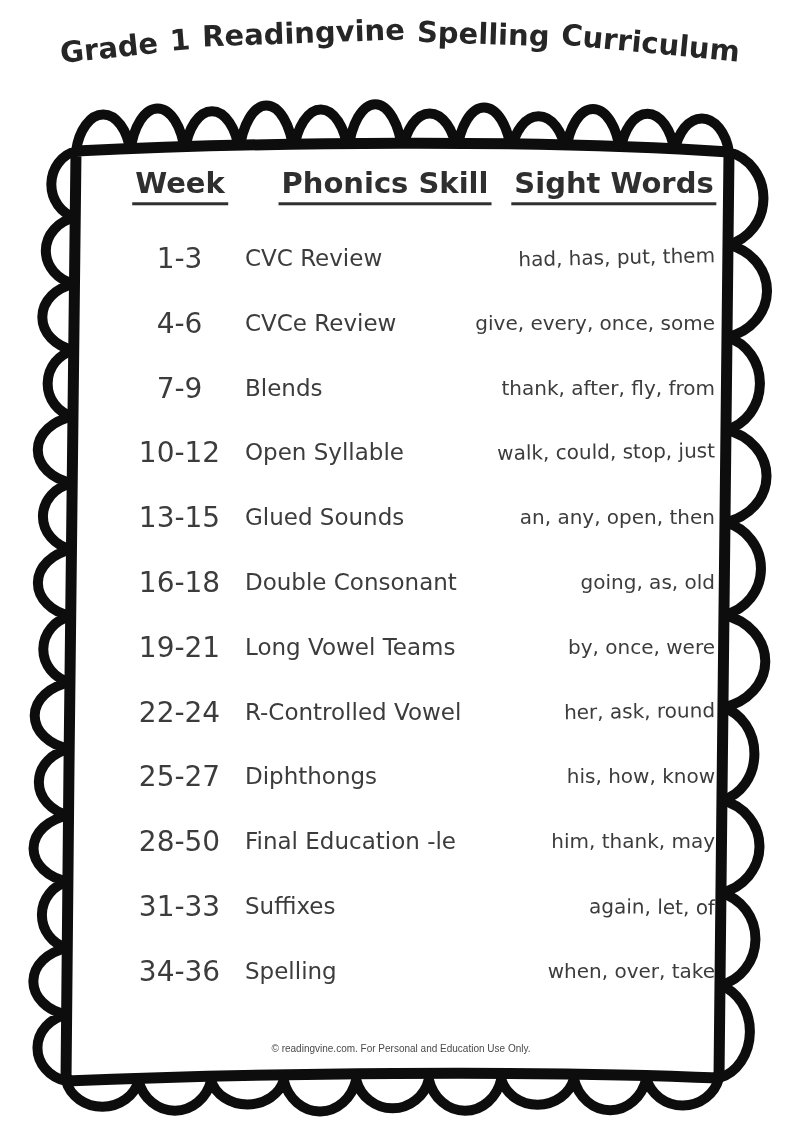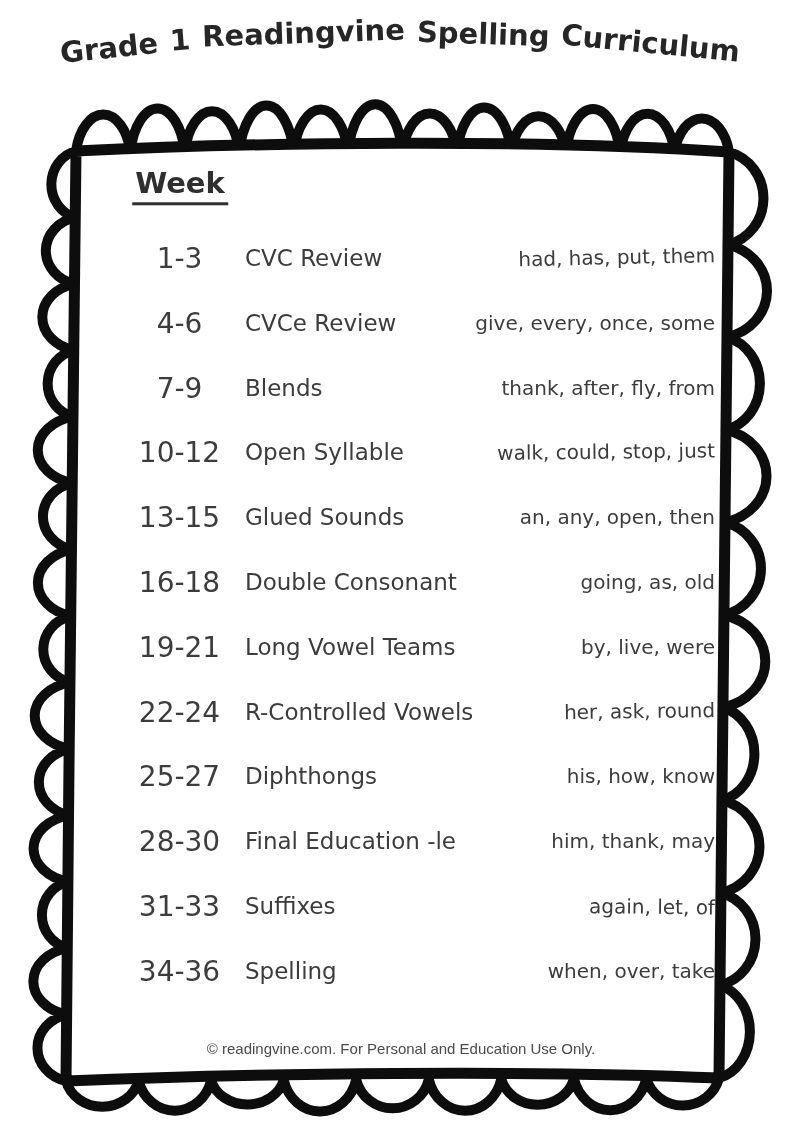--- a/index.html
+++ b/index.html
@@ -42,21 +42,21 @@
   .week{left:90px;width:155px;text-align:center;font-size:28px}
   .skill{left:233px;width:280px;text-align:left;font-size:23px}
   .sight{right:97px;width:280px;text-align:right;font-size:20px}
   .row:nth-child(1) .sight{transform:translateY(-50%) rotate(-1.2deg)}
   .row:nth-child(4) .sight{transform:translateY(-50%) rotate(-0.7deg)}
   .row:nth-child(8) .sight{transform:translateY(-50%) rotate(-0.8deg)}
   .row:nth-child(11) .sight{transform:translateY(-50%) rotate(0.6deg)}
 
   .footer{
     position:absolute;left:389px;top:1048px;transform:translate(-50%,-50%);
-    font-family:"Liberation Sans",sans-serif;font-size:15px;
+    font-family:"Liberation Sans",sans-serif;font-size:10px;
     color:var(--footer,#4a4a4a);white-space:nowrap;z-index:2;
   }
 </style>
 </head>
 <body>
 
 <svg id="frame" viewBox="0 0 800 1131" aria-hidden="true">
   <path class="scallops" d="M 76 151 A 28.0 48.0 0 0 1 130.4 151.1 A 28.0 56.0 0 0 1 184.8 151.2 A 28.0 52.0 0 0 1 239.3 151.3 A 28.0 60.0 0 0 1 293.7 151.3 A 28.0 55.0 0 0 1 348.1 151.4 A 28.0 62.0 0 0 1 402.5 151.5 A 28.0 50.0 0 0 1 456.9 151.6 A 28.0 58.0 0 0 1 511.3 151.7 A 28.0 46.0 0 0 1 565.8 151.8 A 28.0 56.0 0 0 1 620.2 151.8 A 28.0 50.0 0 0 1 674.6 151.9 A 28.0 44.0 0 0 1 729.0 152.0 M 729 152 A 46.0 47.7 0 0 1 728.0 244.6 A 52.0 47.7 0 0 1 727.0 337.2 A 44.0 47.7 0 0 1 726.0 429.8 A 54.0 47.7 0 0 1 725.0 522.4 A 48.0 47.7 0 0 1 724.0 615.0 A 55.0 47.7 0 0 1 723.0 707.6 A 42.0 47.7 0 0 1 722.0 800.2 A 50.0 47.7 0 0 1 721.0 892.8 A 46.0 47.7 0 0 1 720.0 985.4 A 40.0 47.7 0 0 1 719.0 1078.0 M 719 1078 A 37.4 36.0 0 0 1 646.4 1078.3 A 37.4 42.0 0 0 1 573.9 1078.7 A 37.4 34.0 0 0 1 501.3 1079.0 A 37.4 42.0 0 0 1 428.8 1079.3 A 37.4 38.0 0 0 1 356.2 1079.7 A 37.4 42.0 0 0 1 283.7 1080.0 A 37.4 32.0 0 0 1 211.1 1080.3 A 37.4 40.0 0 0 1 138.6 1080.7 A 37.4 34.0 0 0 1 66.0 1081.0 M 66 1081 A 38.0 34.2 0 0 1 66.7 1014.6 A 44.0 34.2 0 0 1 67.4 948.1 A 34.0 34.2 0 0 1 68.1 881.7 A 46.0 34.2 0 0 1 68.9 815.3 A 40.0 34.2 0 0 1 69.6 748.9 A 46.0 34.2 0 0 1 70.3 682.4 A 36.0 34.2 0 0 1 71.0 616.0 A 44.0 34.2 0 0 1 71.7 549.6 A 38.0 34.2 0 0 1 72.4 483.1 A 46.0 34.2 0 0 1 73.1 416.7 A 34.0 34.2 0 0 1 73.9 350.3 A 42.0 34.2 0 0 1 74.6 283.9 A 38.0 34.2 0 0 1 75.3 217.4 A 32.0 34.2 0 0 1 76.0 151.0"></path>
   <path class="panel" d="M 76 151 C 260 142 540 139 729 152 C 727 420 722 760 719 1078 C 530 1070 260 1073 66 1081 C 69 770 72 420 76 151 Z"></path>
 </svg>
@@ -64,20 +64,22 @@
 <div class="title">
     <span class="title-word w0">Grade</span>
     <span class="title-word w1">1</span>
     <span class="title-word w2">Readingvine</span>
     <span class="title-word w3">Spelling</span>
     <span class="title-word w4">Curriculum</span>
   </div>
 
 <div class="content">
   <span class="hdr" id="hdr-week">Week</span>
+  <span class="hdr" id="hdr-skill">Phonics Skill</span>
+  <span class="hdr" id="hdr-sight">Sight Words</span>
 
   <div id="rows">
       <div class="row" style="top: 258px;">
         <span class="week">1-3</span>
         <span class="skill">CVC Review</span>
         <span class="sight">had, has, put, them</span>
       </div>
       <div class="row" style="top: 322.8px;">
         <span class="week">4-6</span>
         <span class="skill">CVCe Review</span>
@@ -99,34 +101,34 @@
         <span class="sight">an, any, open, then</span>
       </div>
       <div class="row" style="top: 582px;">
         <span class="week">16-18</span>
         <span class="skill">Double Consonant</span>
         <span class="sight">going, as, old</span>
       </div>
       <div class="row" style="top: 646.8px;">
         <span class="week">19-21</span>
         <span class="skill">Long Vowel Teams</span>
-        <span class="sight">by, live, were</span>
+        <span class="sight">by, once, were</span>
       </div>
       <div class="row" style="top: 711.6px;">
         <span class="week">22-24</span>
-        <span class="skill">R-Controlled Vowels</span>
+        <span class="skill">R-Controlled Vowel</span>
         <span class="sight">her, ask, round</span>
       </div>
       <div class="row" style="top: 776.4px;">
         <span class="week">25-27</span>
         <span class="skill">Diphthongs</span>
         <span class="sight">his, how, know</span>
       </div>
       <div class="row" style="top: 841.2px;">
-        <span class="week">28-30</span>
+        <span class="week">28-50</span>
         <span class="skill">Final Education -le</span>
         <span class="sight">him, thank, may</span>
       </div>
       <div class="row" style="top: 906px;">
         <span class="week">31-33</span>
         <span class="skill">Suffixes</span>
         <span class="sight">again, let, of</span>
       </div>
       <div class="row" style="top: 970.8px;">
         <span class="week">34-36</span>

